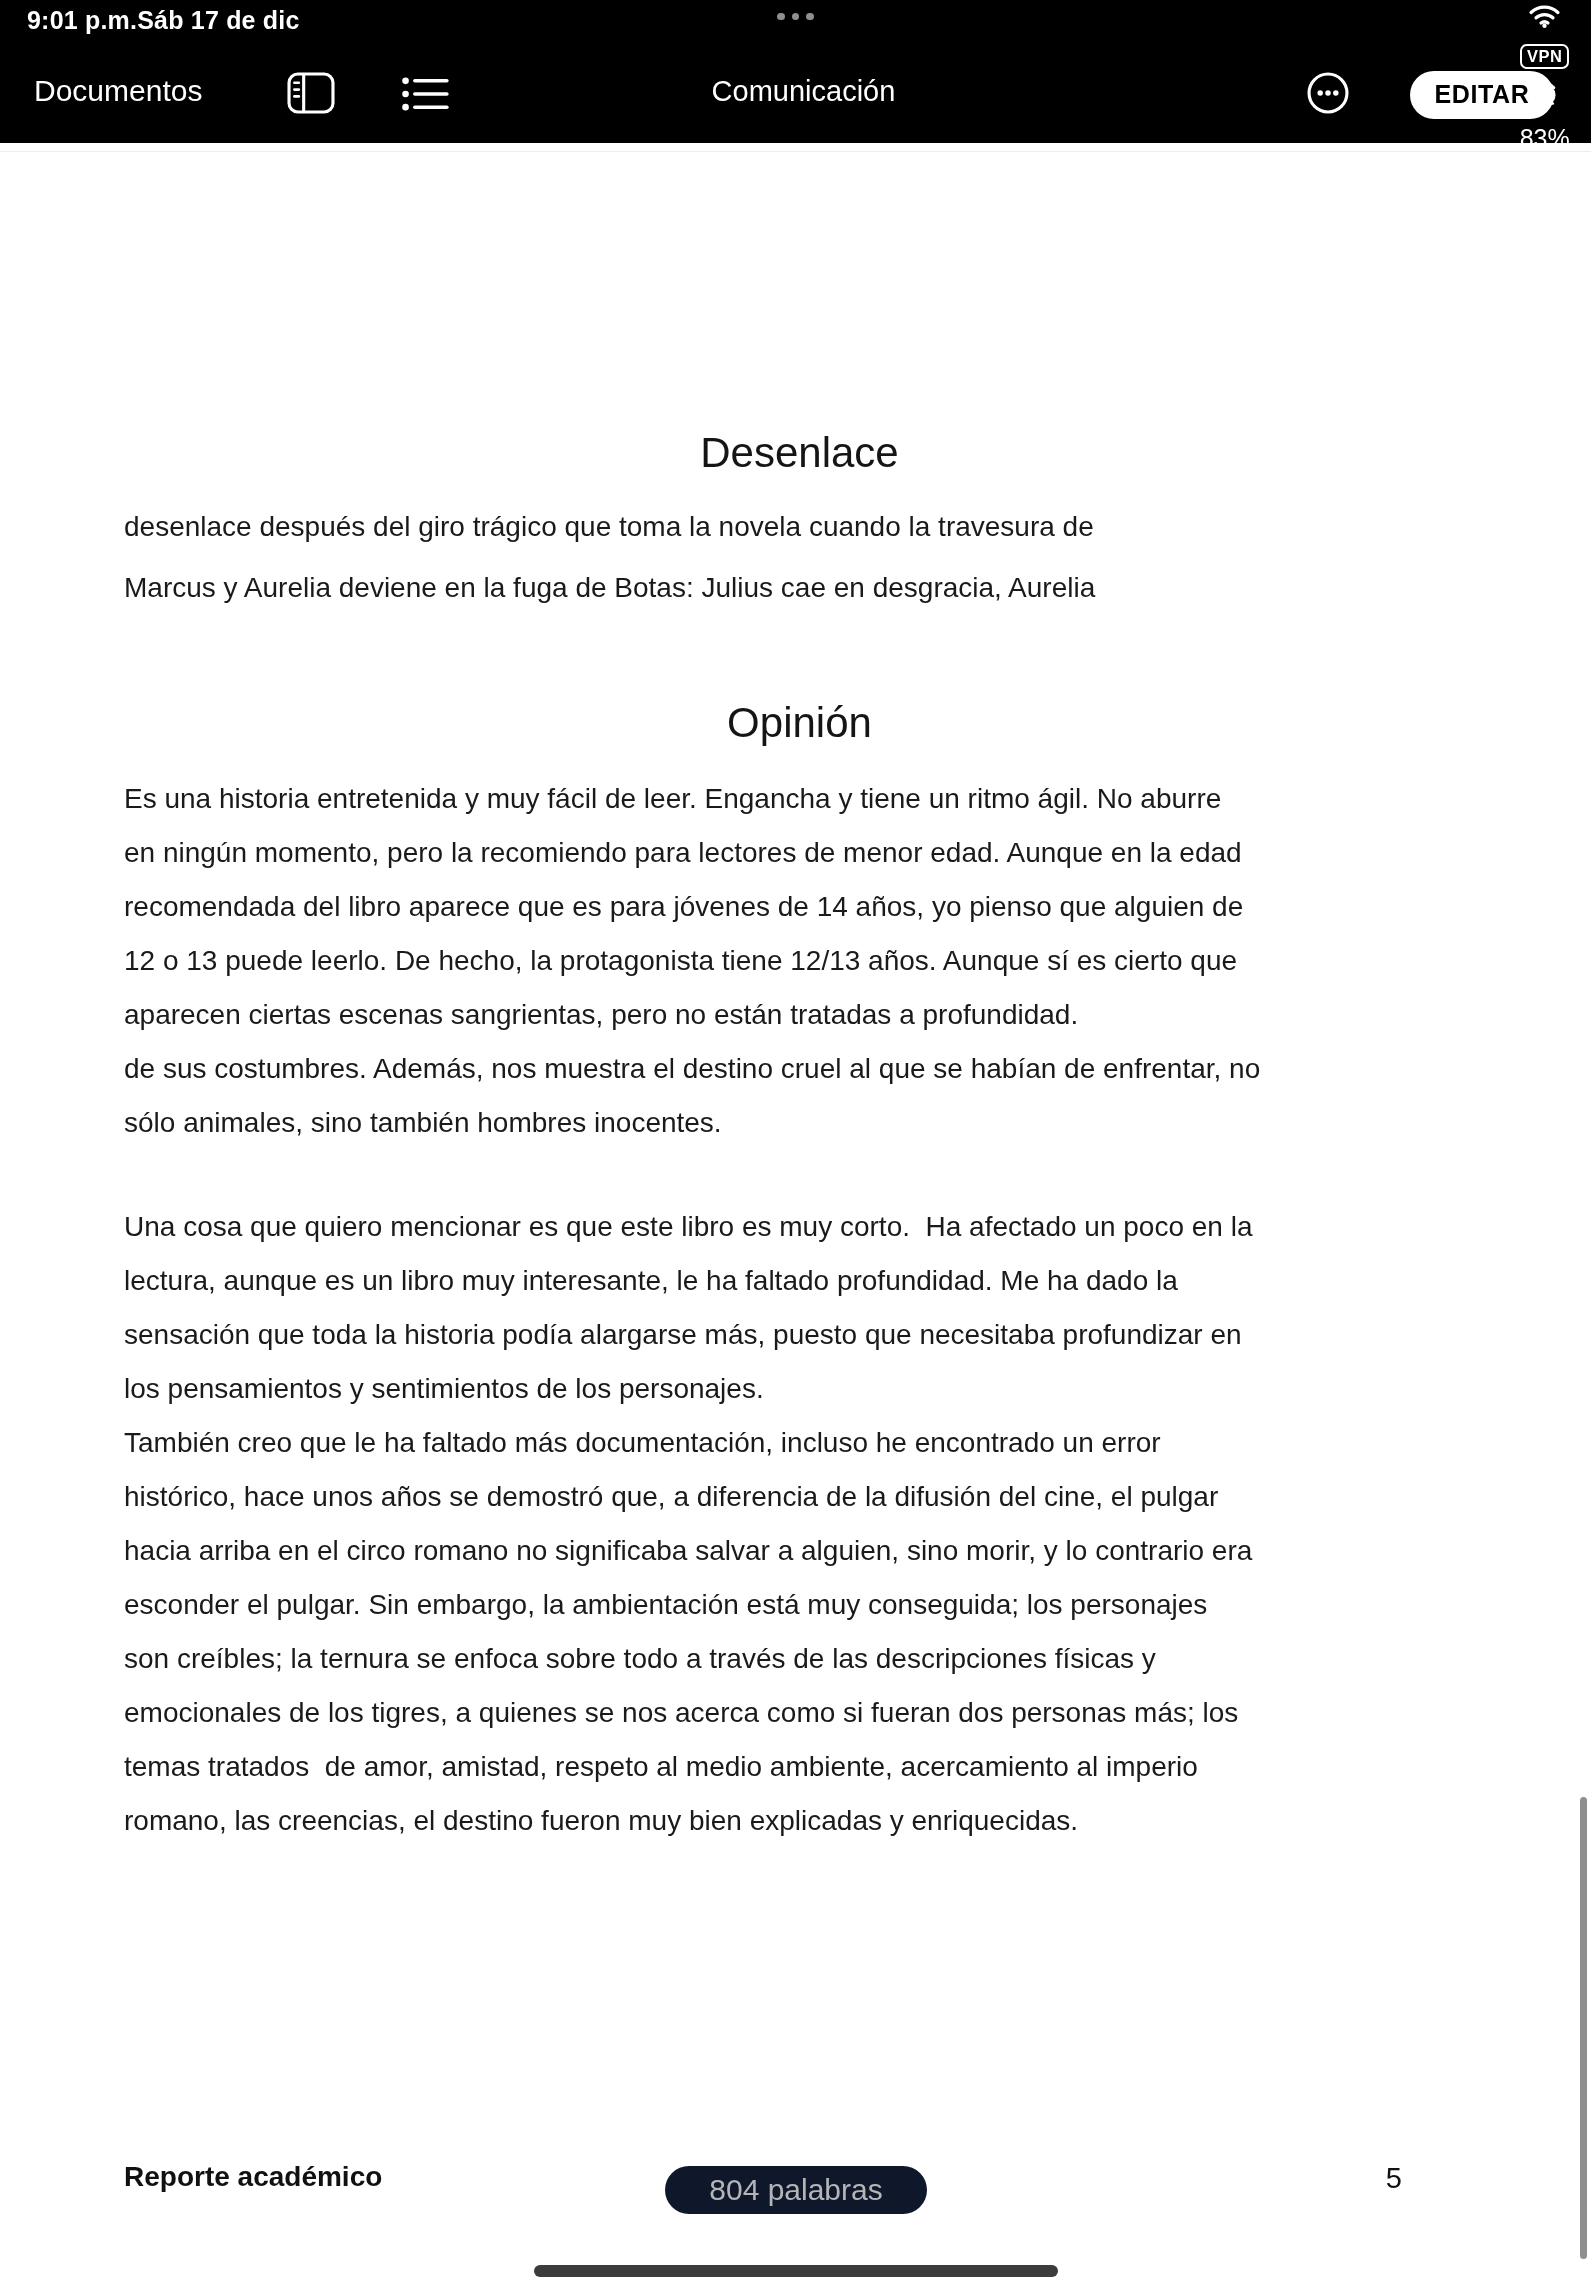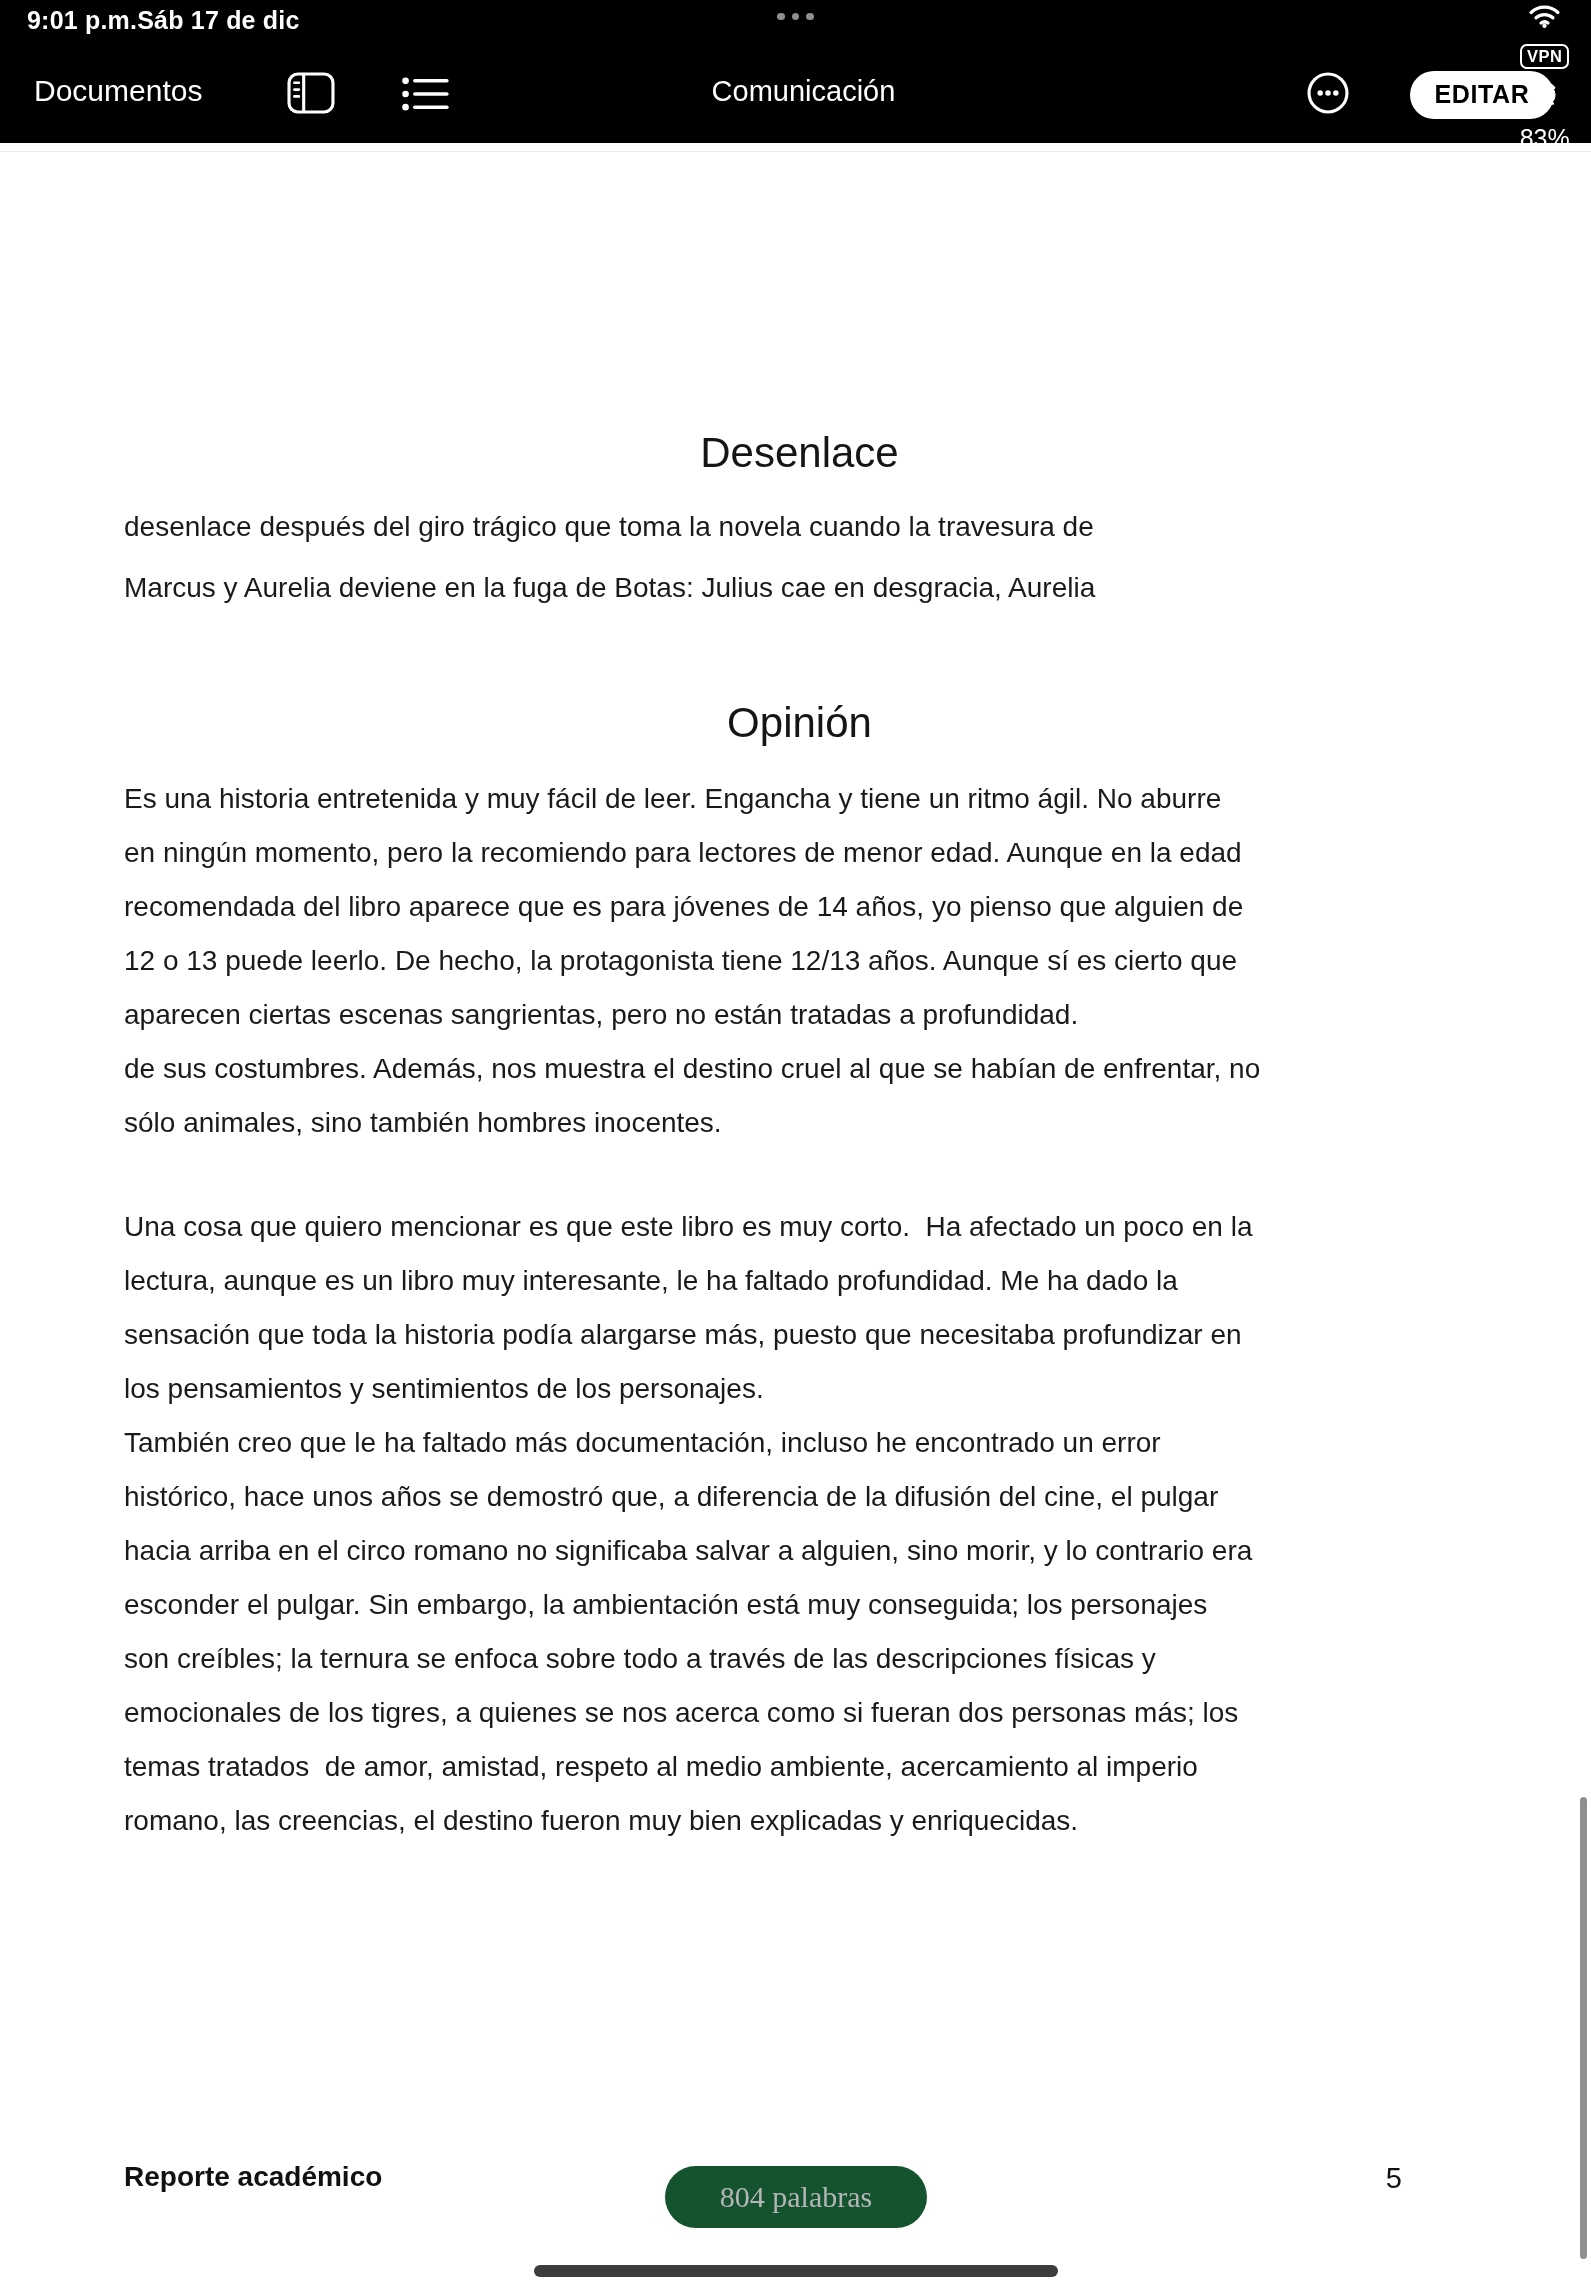--- a/index.html
+++ b/index.html
@@ -50,23 +50,23 @@
   .h-opinion   { margin-top:82px; }
   .para { font-size:28px; }
   .para .doc-line { height:54px; display:flex; align-items:center; white-space:pre; }
   .para1 { margin-top:21.3px; }
   .para1 .doc-line { height:61px; }
   .para2 { margin-top:27px; }
   .para3 { margin-top:50px; }
 
   
   .footer-doc-name { position:absolute; left:124px; top:2161px; font-size:28px; font-weight:700; color:#111; }
-  .word-count-pill { position:absolute; left:665px; top:2166px; width:262px; height:62px;
-                     background:#14532d; border-radius:31px; display:flex; align-items:center;
-                     justify-content:center; color:#b5b5b7; font-size:30px;font-family:Liberation Serif, serif; }
+  .word-count-pill { position:absolute; left:665px; top:2166px; width:262px; height:48px;
+                     background:#0f172a; border-radius:31px; display:flex; align-items:center;
+                     justify-content:center; color:#b5b5b7; font-size:30px; }
   .page-number { position:absolute; right:189px; top:2162px; font-size:29px; color:#111; }
 
   .scrollbar { position:absolute; left:1580px; top:1797px; width:6.8px; height:462px;
                background:#8f8f8f; border-radius:3.9px; }
   .home-indicator { position:absolute; left:534px; top:2265px; width:524px; height:11.6px;
                     border-radius:6.8px; background:#3c3c3e; }
 </style>
 </head>
 <body>
 

